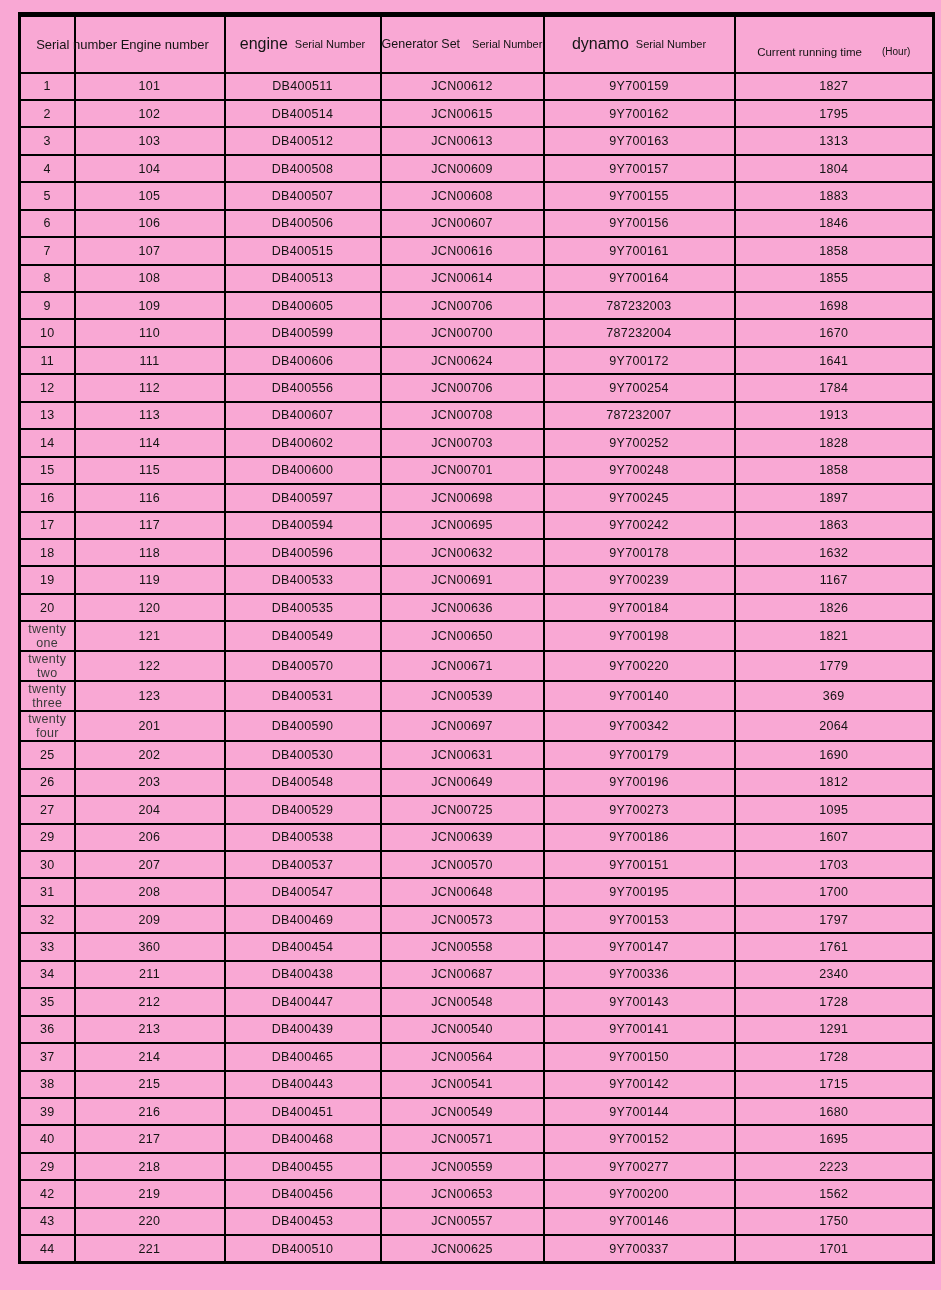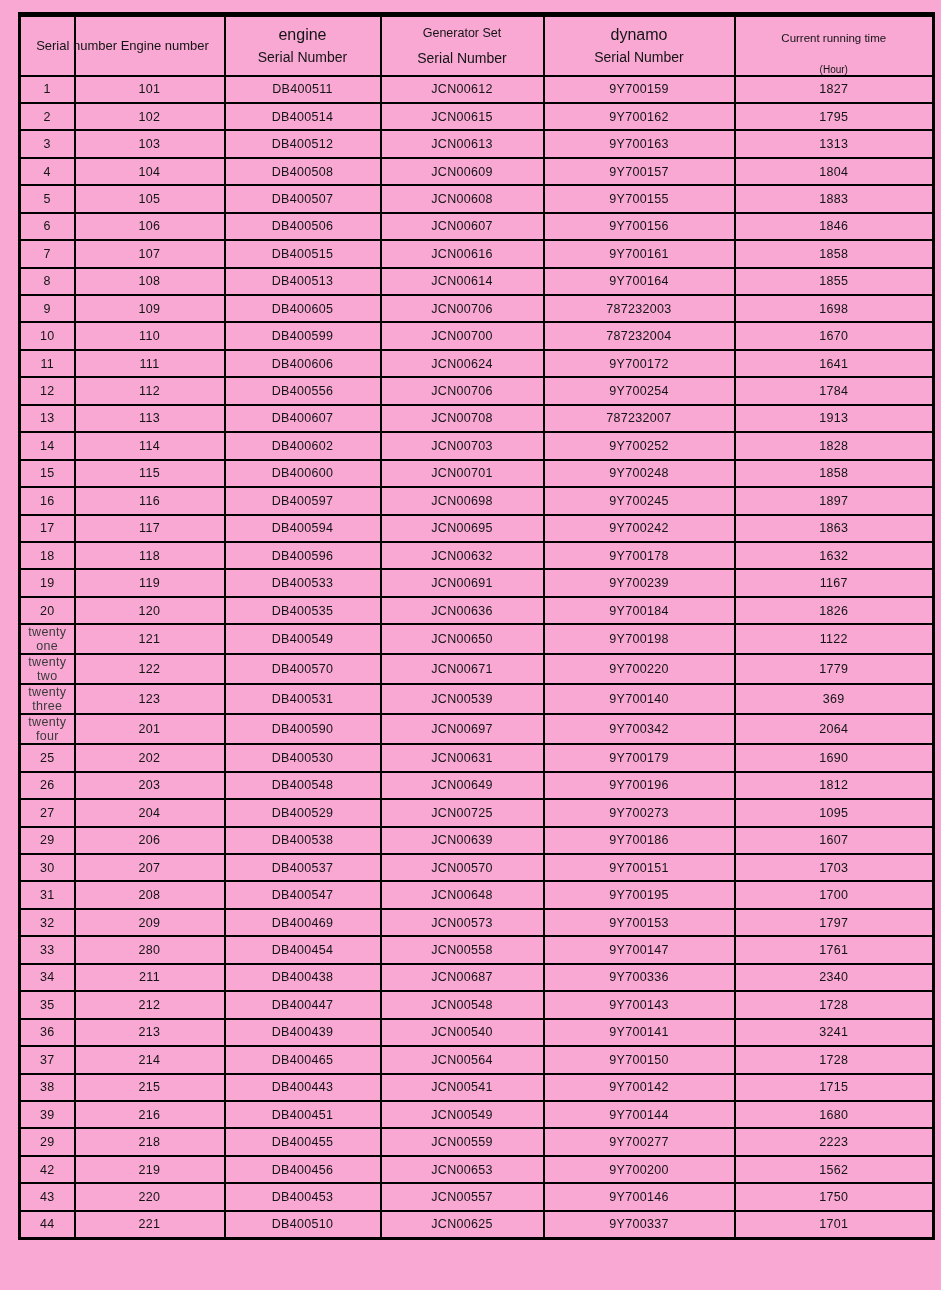--- a/index.html
+++ b/index.html
@@ -48,29 +48,29 @@
     display: flex;
     align-items: center;
     justify-content: center;
     white-space: nowrap;
     font-size: 13px;
     z-index: 2;
     pointer-events: none;
   }
   .h-stack {
     display: flex;
-    flex-direction: column;
+    flex-direction: row;
     align-items: center;
     justify-content: center;
     gap: 7px;
   }
   .h-title-lg  { font-size: 16px; line-height: 1; }
   .h-title-md  { font-size: 12.5px; line-height: 1; }
   .h-title-sm  { font-size: 11.5px; line-height: 1; }
-  .h-sub       { font-size: 14px; line-height: 1; }
+  .h-sub       { font-size: 11px; line-height: 1; }
   .h-hour      { font-size: 10px; line-height: 1; }
   .gap-wide    { gap: 12px; text-align: right; }
 
   
   .sn-table tbody td {
     font-size: 12.5px;
     letter-spacing: 0.3px;
   }
   td.word-serial {
     font-size: 4.5px;
@@ -283,21 +283,21 @@
           <td>JCN00636</td>
           <td>9Y700184</td>
           <td>1826</td>
         </tr>
         <tr>
           <td class="word-serial">twenty one</td>
           <td>121</td>
           <td>DB400549</td>
           <td>JCN00650</td>
           <td>9Y700198</td>
-          <td>1122</td>
+          <td>1821</td>
         </tr>
         <tr>
           <td class="word-serial">twenty two</td>
           <td>122</td>
           <td>DB400570</td>
           <td>JCN00671</td>
           <td>9Y700220</td>
           <td>1779</td>
         </tr>
         <tr>
@@ -367,21 +367,21 @@
         <tr>
           <td>32</td>
           <td>209</td>
           <td>DB400469</td>
           <td>JCN00573</td>
           <td>9Y700153</td>
           <td>1797</td>
         </tr>
         <tr>
           <td>33</td>
-          <td>280</td>
+          <td>360</td>
           <td>DB400454</td>
           <td>JCN00558</td>
           <td>9Y700147</td>
           <td>1761</td>
         </tr>
         <tr>
           <td>34</td>
           <td>211</td>
           <td>DB400438</td>
           <td>JCN00687</td>
@@ -395,21 +395,21 @@
           <td>JCN00548</td>
           <td>9Y700143</td>
           <td>1728</td>
         </tr>
         <tr>
           <td>36</td>
           <td>213</td>
           <td>DB400439</td>
           <td>JCN00540</td>
           <td>9Y700141</td>
-          <td>3241</td>
+          <td>1291</td>
         </tr>
         <tr>
           <td>37</td>
           <td>214</td>
           <td>DB400465</td>
           <td>JCN00564</td>
           <td>9Y700150</td>
           <td>1728</td>
         </tr>
         <tr>
@@ -422,20 +422,28 @@
         </tr>
         <tr>
           <td>39</td>
           <td>216</td>
           <td>DB400451</td>
           <td>JCN00549</td>
           <td>9Y700144</td>
           <td>1680</td>
         </tr>
         <tr>
+          <td>40</td>
+          <td>217</td>
+          <td>DB400468</td>
+          <td>JCN00571</td>
+          <td>9Y700152</td>
+          <td>1695</td>
+        </tr>
+        <tr>
           <td>29</td>
           <td>218</td>
           <td>DB400455</td>
           <td>JCN00559</td>
           <td>9Y700277</td>
           <td>2223</td>
         </tr>
         <tr>
           <td>42</td>
           <td>219</td>

